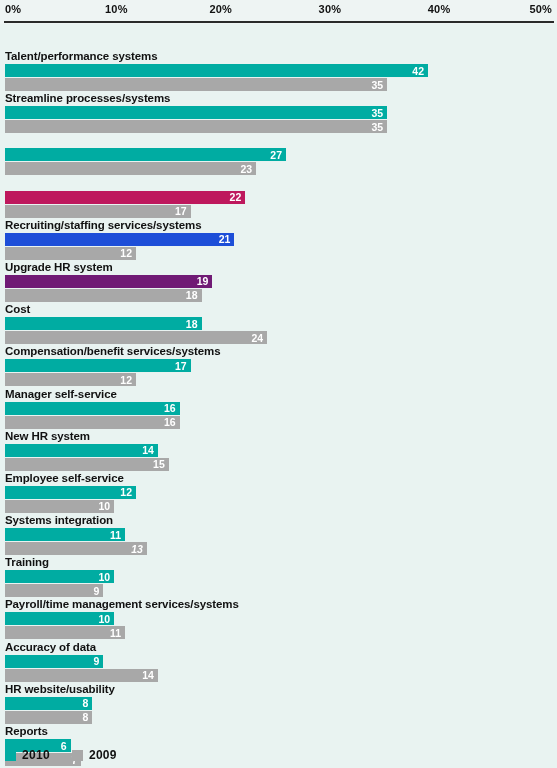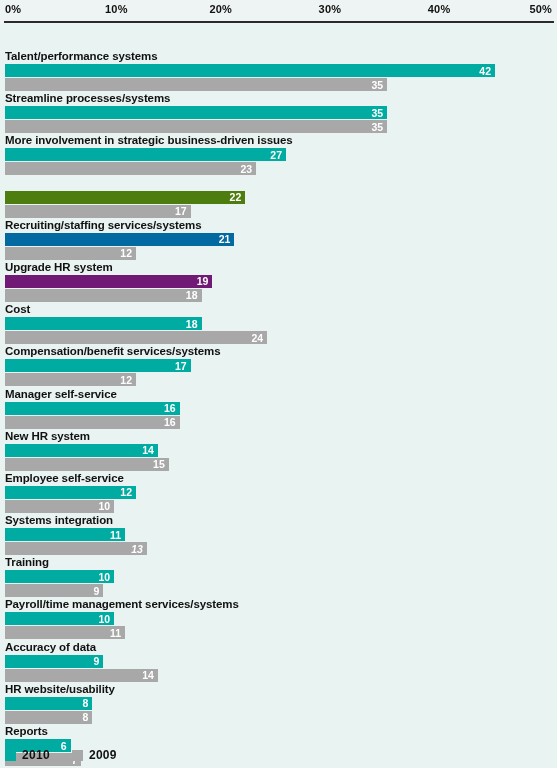--- a/index.html
+++ b/index.html
@@ -81,56 +81,55 @@
       <div class="axis-tick" style="left: 318.6px;">30%</div>
       <div class="axis-tick" style="left: 427.8px;">40%</div>
       <div class="axis-tick" style="right: 5px;">50%</div>
     </div>
   <div id="axis-rule"></div>
 </div>
 
 <div id="plot">
     <div class="group">
       <div class="cat-label">Talent/performance systems</div>
-      <div class="bar bar-2010" style="width: 490px; background: rgb(0, 172, 162);">
+      <div class="bar bar-2010" style="width: 423px; background: rgb(0, 172, 162);">
         <span class="bar-val">42</span>
       </div>
       <div class="bar bar-2009" style="width: 382.2px; background: rgb(168, 168, 168);">
         <span class="bar-val">35</span>
       </div>
     </div>
     <div class="group">
       <div class="cat-label">Streamline processes/systems</div>
       <div class="bar bar-2010" style="width: 382.2px; background: rgb(0, 172, 162);">
         <span class="bar-val">35</span>
       </div>
       <div class="bar bar-2009" style="width: 382.2px; background: rgb(168, 168, 168);">
         <span class="bar-val">35</span>
       </div>
     </div>
     <div class="group">
-      <div class="cat-label">More involvement in strategic business-driven issues</div>
       <div class="bar bar-2010" style="width: 281px; background: rgb(0, 172, 162); text-decoration: underline;">
         <span class="bar-val">27</span>
       </div>
       <div class="bar bar-2009" style="width: 251.16px; background: rgb(168, 168, 168);">
         <span class="bar-val">23</span>
       </div>
     </div>
     <div class="group">
-      <div class="bar bar-2010" style="width: 240.24px; background: #4d7c0f;">
+      <div class="bar bar-2010" style="width: 240.24px; background: #be185d;">
         <span class="bar-val">22</span>
       </div>
       <div class="bar bar-2009" style="width: 185.64px; background: rgb(168, 168, 168);">
         <span class="bar-val">17</span>
       </div>
     </div>
     <div class="group">
       <div class="cat-label">Recruiting/staffing services/systems</div>
-      <div class="bar bar-2010" style="width: 229.32px; background: #0369a1;">
+      <div class="bar bar-2010" style="width: 229.32px; background: #1d4ed8;">
         <span class="bar-val">21</span>
       </div>
       <div class="bar bar-2009" style="width: 131.04px; background: rgb(168, 168, 168);">
         <span class="bar-val">12</span>
       </div>
     </div>
     <div class="group">
       <div class="cat-label">Upgrade HR system</div>
       <div class="bar bar-2010" style="width: 207.48px; background: #701a75;">
         <span class="bar-val">19</span>

